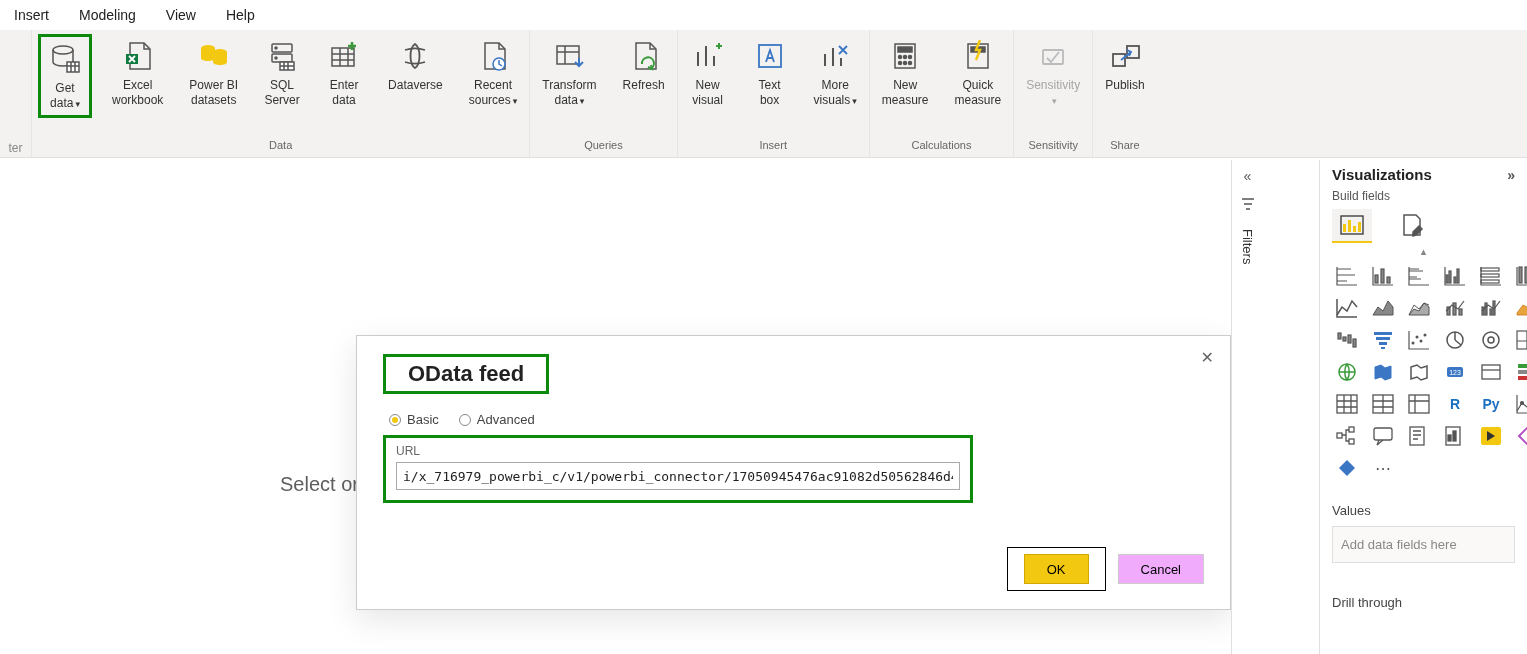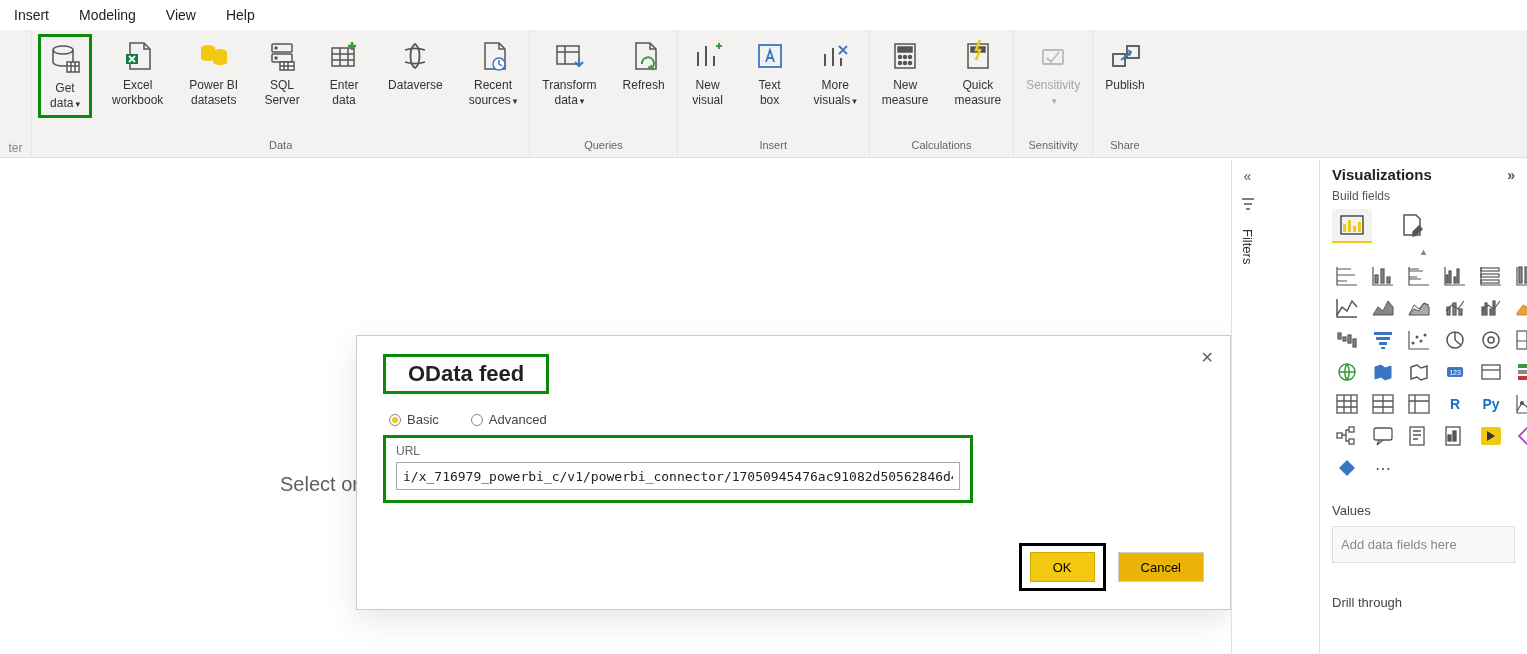--- a/index.html
+++ b/index.html
@@ -23,31 +23,31 @@
   .ribbon-btn .caret { font-size: 9px; margin-left: 2px; }
 
   
   .canvas-area { position: absolute; top: 158px; left: 0; right: 264px; bottom: 0; background: #fff; }
   .select-hint { position: absolute; top: 315px; left: 280px; font-size: 20px; color: #605e5c; }
 
   
   .dialog { position: absolute; top: 335px; left: 356px; width: 875px; height: 275px; background: #fff; border: 1px solid #ccc; box-shadow: 0 10px 30px rgba(0,0,0,0.1); padding: 18px 26px; }
   .dialog-close { position: absolute; top: 12px; right: 16px; font-size: 16px; color: #666; cursor: pointer; }
   .dialog-title { display: inline-block; font-size: 22px; font-weight: 600; color: #222; padding: 4px 22px; border: 3px solid #0b8a0b; }
-  .radio-row { display: flex; gap: 32px; margin: 18px 0 8px 6px; font-size: 13px; color: #444; align-items: flex-end; }
+  .radio-row { display: flex; gap: 20px; margin: 18px 0 8px 6px; font-size: 13px; color: #444; align-items: flex-end; }
   .radio-item { display: flex; align-items: center; gap: 6px; }
   .radio-dot { width: 12px; height: 12px; border-radius: 50%; border: 1px solid #888; display: inline-flex; align-items: center; justify-content: center; }
   .radio-dot.sel::after { content:''; width:6px; height:6px; border-radius:50%; background:#f2c811; }
   .url-block { border: 3px solid #0b8a0b; padding: 6px 10px 10px 10px; width: 590px; }
   .url-label { font-size: 12px; color: #666; margin-bottom: 4px; }
   .url-input { width: 100%; height: 28px; border: 1px solid #aaa; font-size: 13px; padding: 0 6px; font-family: Consolas, monospace; color: #222; }
   .dialog-actions { position: absolute; bottom: 18px; right: 26px; display: flex; gap: 12px; align-items: center; }
-  .btn { height: 30px; padding: 0 22px; font-size: 13px; border: 1px solid #ccc; background: #eab308; cursor: pointer; display: inline-flex; align-items: center; justify-content: center; }
+  .btn { height: 30px; padding: 0 22px; font-size: 13px; border: 1px solid #ccc; background: #f0abfc; cursor: pointer; display: inline-flex; align-items: center; justify-content: center; }
   .btn-ok { background: #f2c811; border-color: #d1a800; }
-  .ok-wrap { border: 3px solid #000000; padding: 6px 8px; }
+  .ok-wrap { border: 1px solid #000000; padding: 6px 16px; }
 
   
   .filters-rail { position: absolute; top: 160px; right: 264px; width: 32px; height: calc(100% - 160px); border-left: 1px solid #e1dfdd; display: flex; flex-direction: column; align-items: center; padding-top: 8px; gap: 12px; background:#fff;}
   .filters-rail .collapse-caret { font-size: 14px; color: #555; }
   .filters-rail .filters-icon { font-size: 14px; color:#555; }
   .filters-rail .vert { writing-mode: vertical-rl; font-size: 13px; color: #333; margin-top: 2px; }
 
   
   .viz-panel { position: absolute; top: 160px; right: 0; width: 208px; bottom: 0; border-left: 1px solid #e1dfdd; background: #fff; padding: 6px 12px; overflow: hidden; }
   .viz-header { display: flex; justify-content: space-between; align-items: center; font-size: 15px; font-weight: 600; color: #222; }

